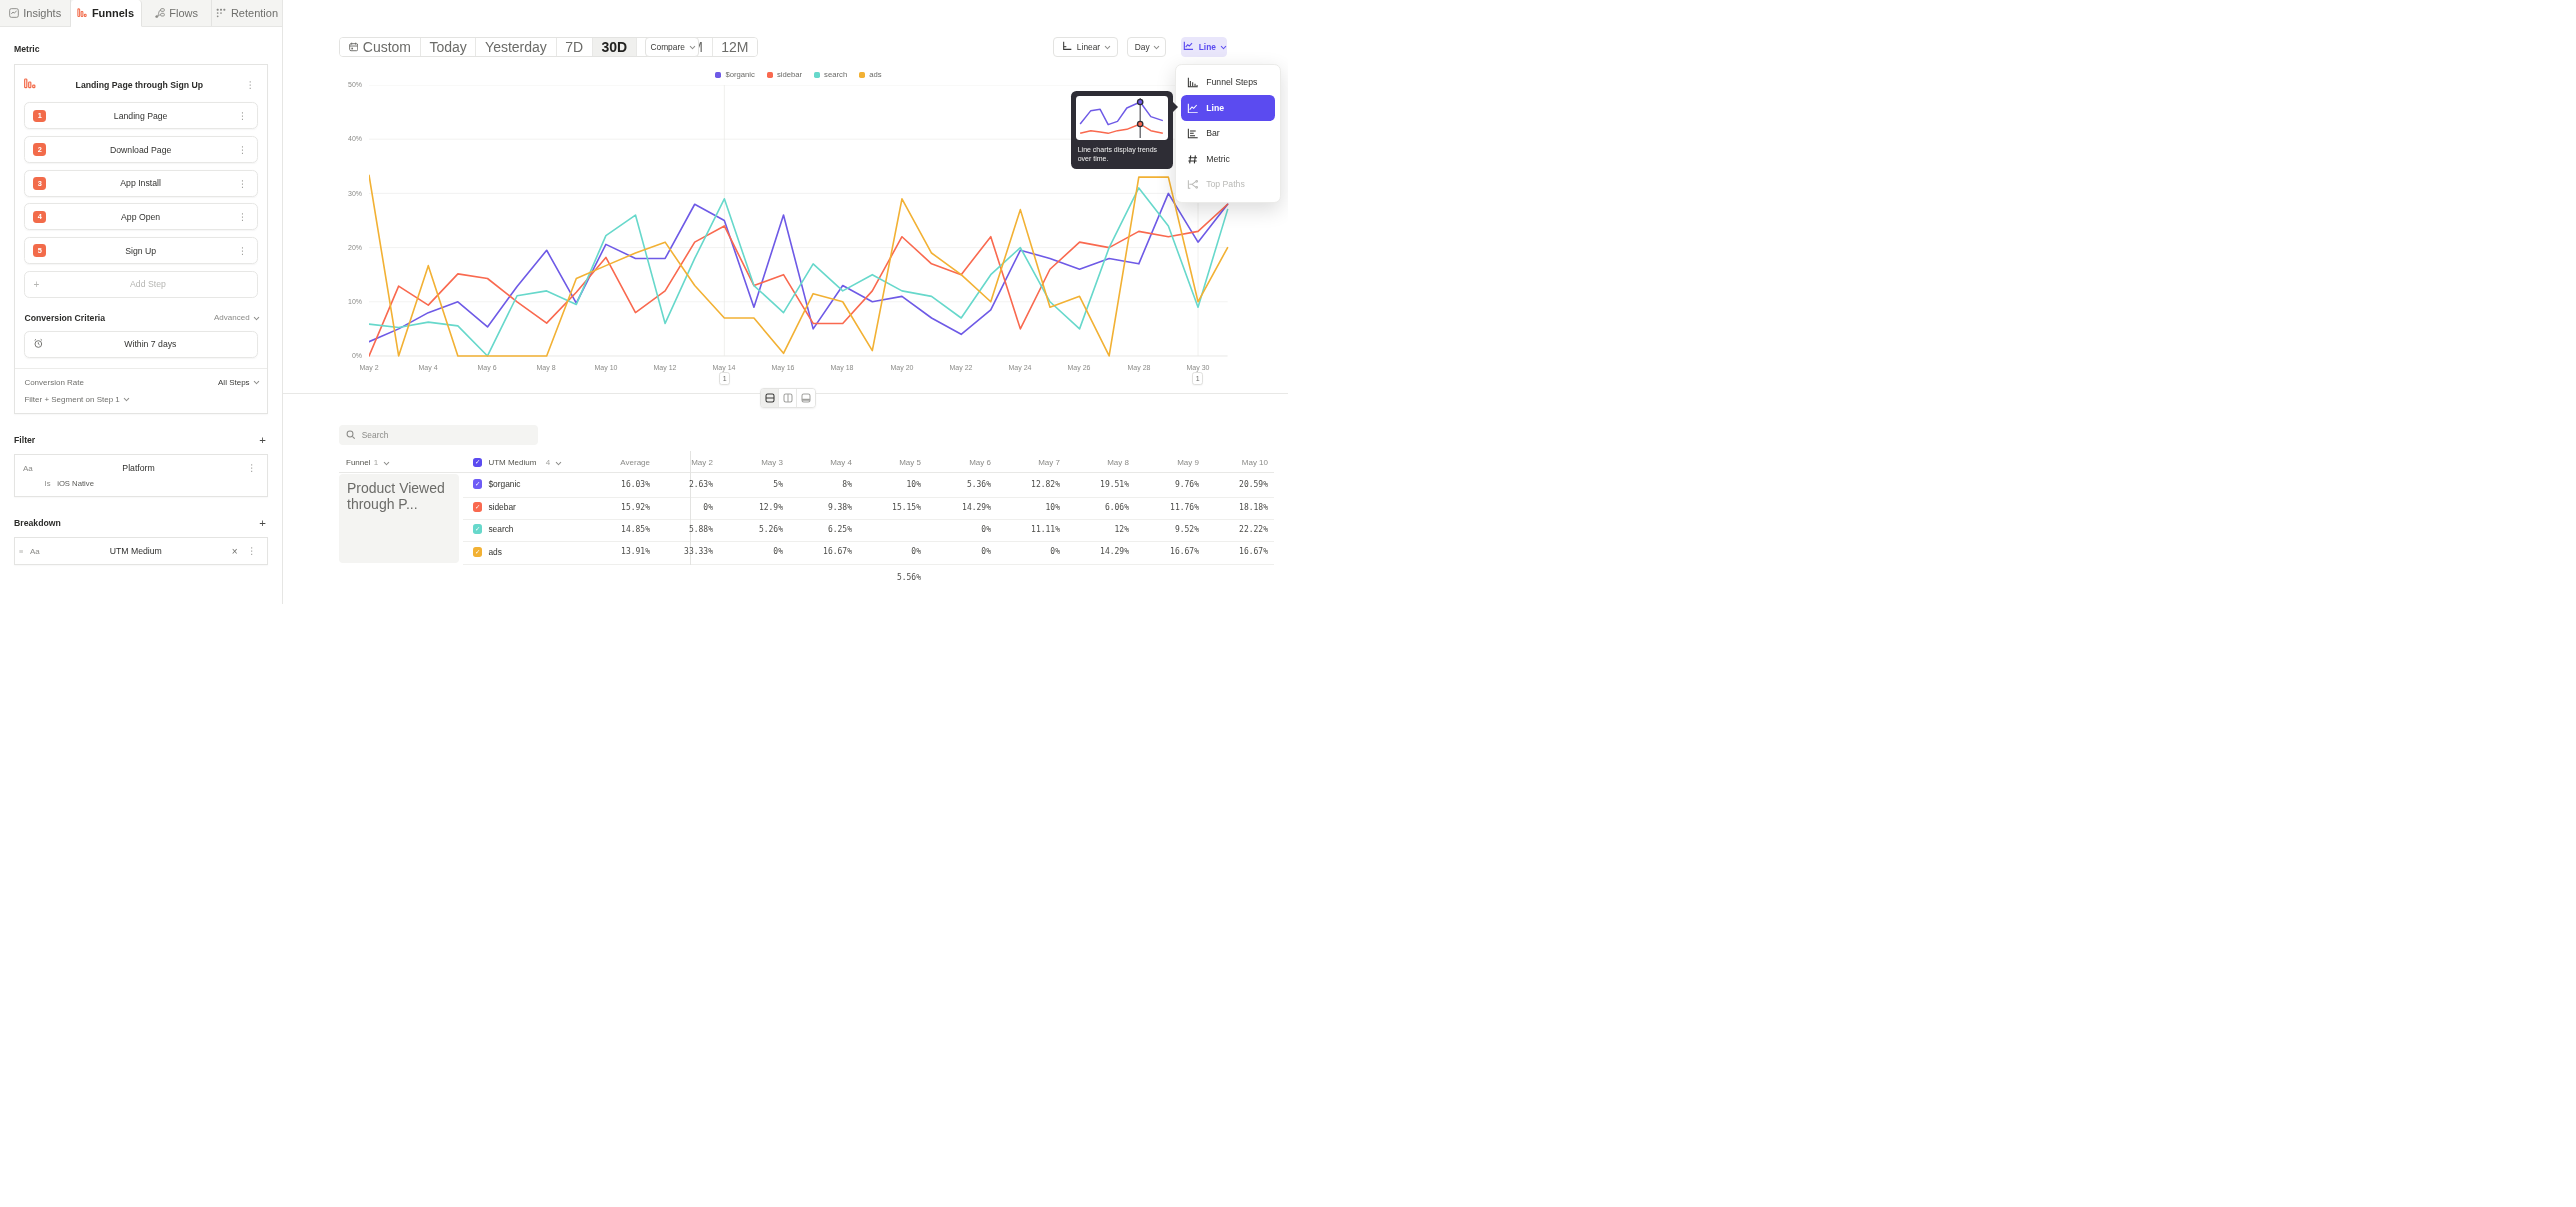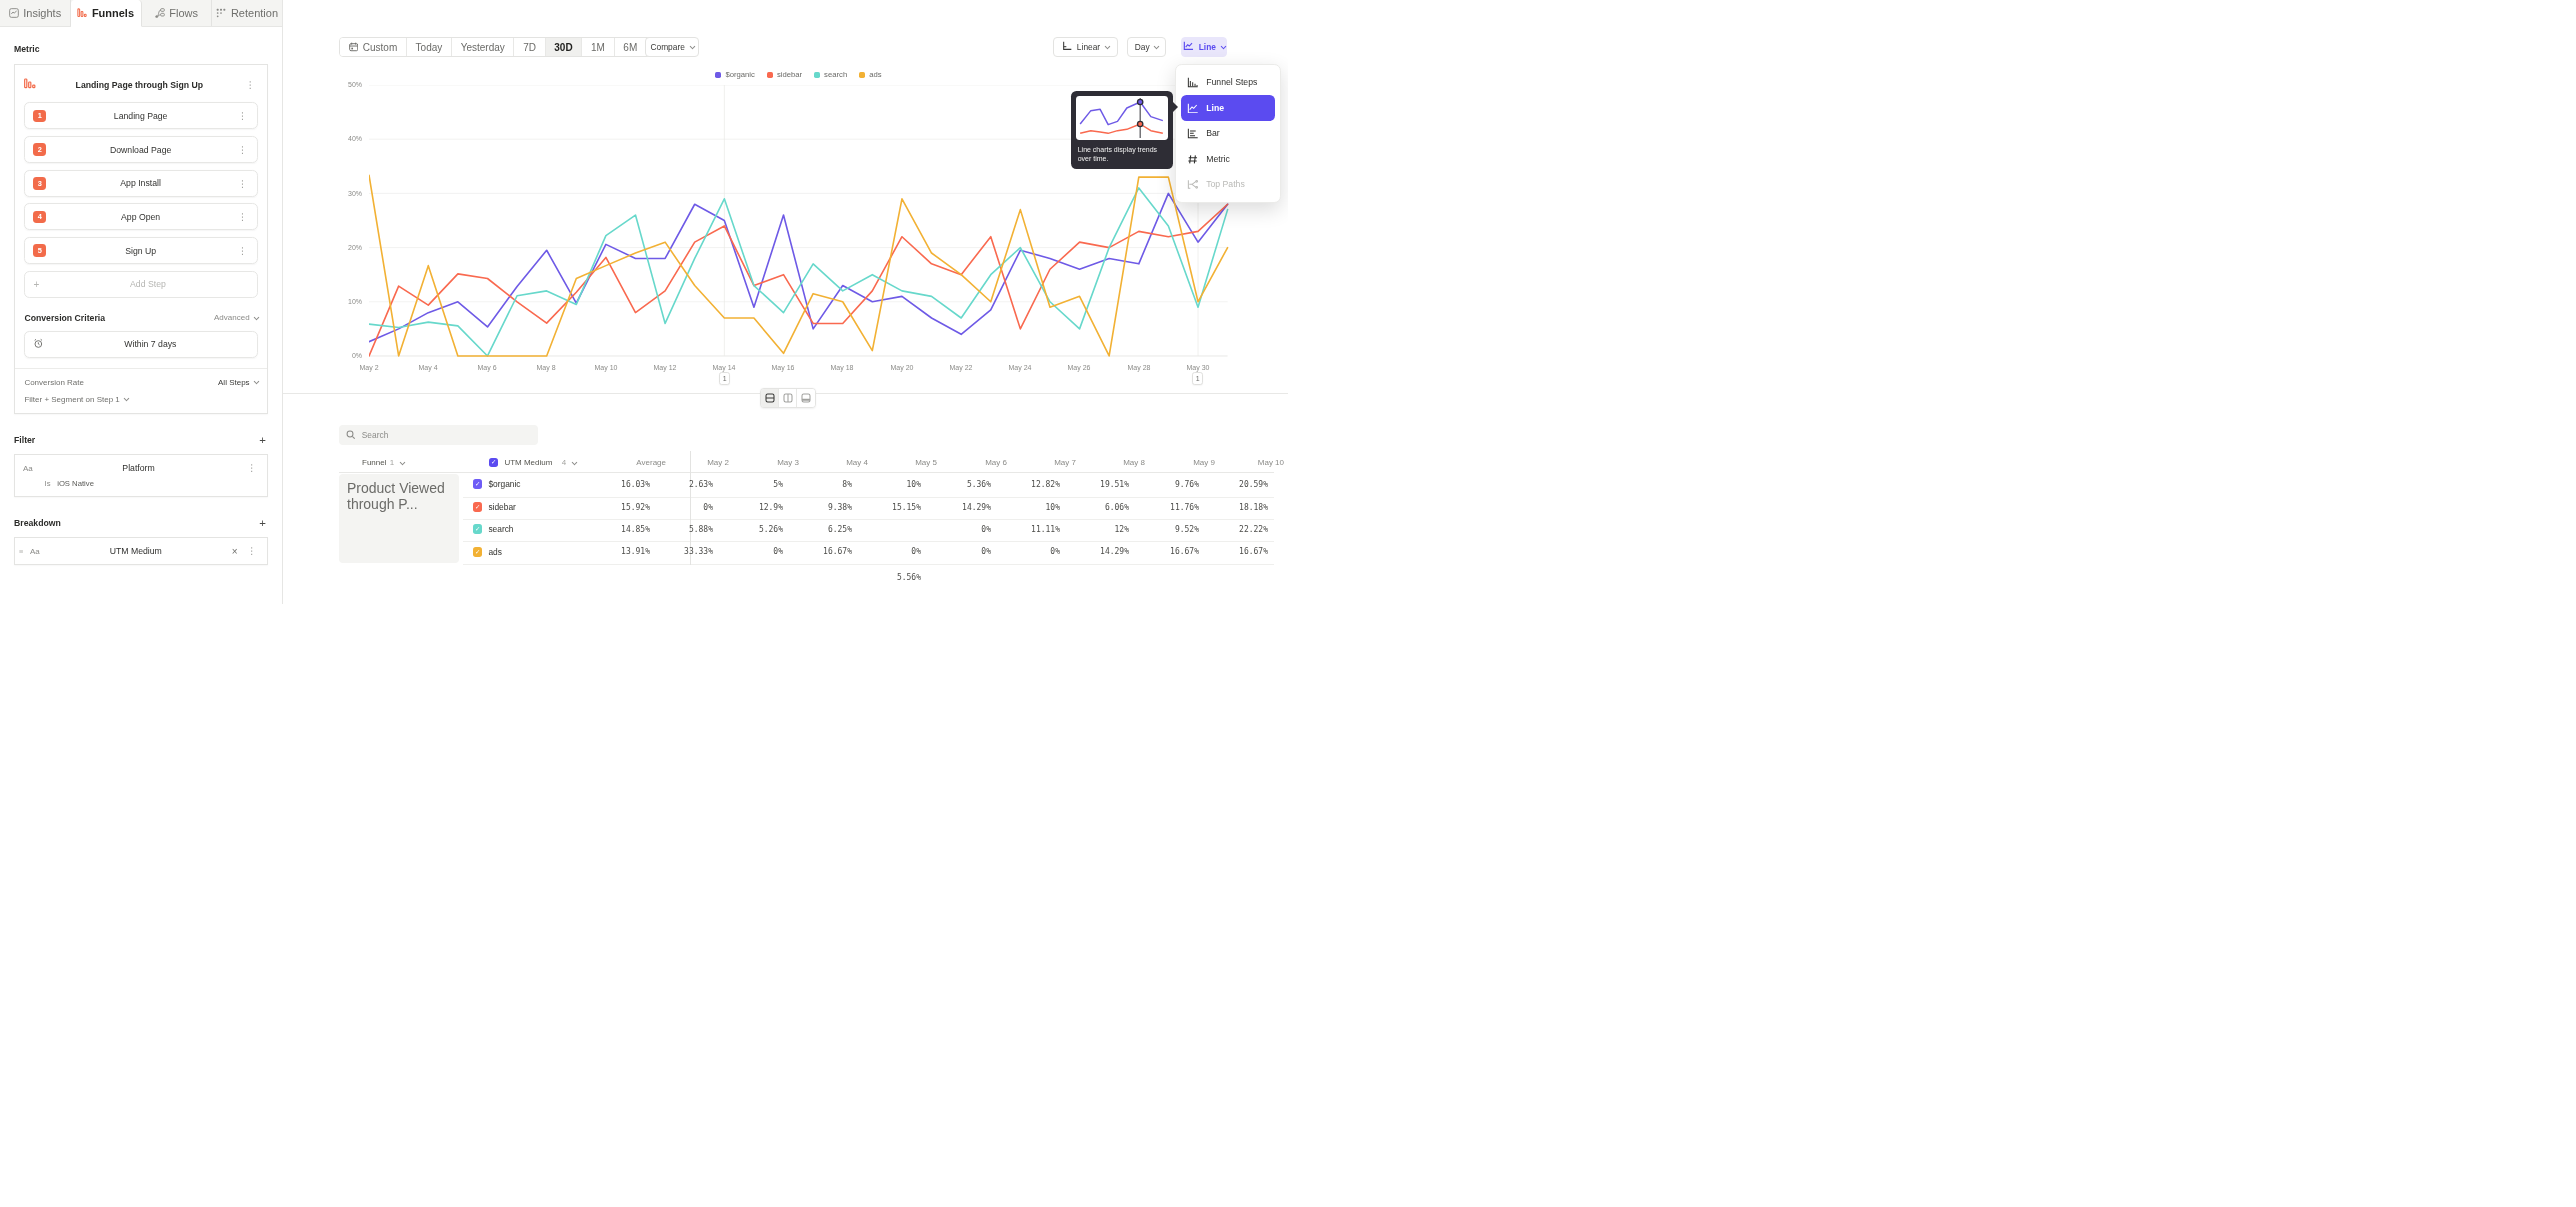--- a/index.html
+++ b/index.html
@@ -42,21 +42,21 @@
   .sub-row { display:flex; gap:6.7px; margin:5.4px 0 1.3px 21.5px; font-size:7.7px; color:#8b8b88; }
   .sub-val { color:#5a5a57; }
   .chev { width:4px; height:4px; border-right:1px solid #8b8b88; border-bottom:1px solid #8b8b88; transform:rotate(45deg) translateY(-0.7px); display:inline-block; }
   .drag-handle { color:#b6b6b3; font-size:7.4px; }
   .x-glyph { color:#6f6f6c; font-size:10px; cursor:pointer; }
 
   
   #main { position:absolute; left:283px; top:0; width:1005px; height:604px; background:#fff; }
   .btn { display:flex; align-items:center; gap:4.7px; border:0.7px solid #e3e3e1; background:#fff; border-radius:4px; font-size:8.4px; color:#3a3a38; cursor:pointer; justify-content:center; }
   #date-seg { position:absolute; left:56px; top:37px; height:20px; display:flex; border:0.7px solid #e3e3e1; border-radius:4px; overflow:hidden; background:#fff; }
-  .seg { display:flex; align-items:center; gap:4.7px; padding:0 8.7px; font-size:10px; color:#6b6b68; border-right:0.7px solid #e8e8e6; cursor:pointer; background:#fff; }
+  .seg { display:flex; align-items:center; gap:4.7px; padding:0 8.7px; font-size:14px; color:#6b6b68; border-right:0.7px solid #e8e8e6; cursor:pointer; background:#fff; }
   .seg:last-child { border-right:none; }
   .seg.active { background:#f0f0ee; color:#232321; font-weight:bold; }
   #compare-btn { position:absolute; left:362px; top:37px; width:54px; height:20px; }
   #linear-btn { position:absolute; left:770px; top:37px; width:65px; height:20px; }
   #day-btn { position:absolute; left:844px; top:37px; width:39px; height:20px; }
   #line-btn { position:absolute; left:898px; top:37px; width:46px; height:20px; background:#e9e6fb; border-color:#e9e6fb; color:#5b4bf0; font-weight:bold; }
   #legend { position:absolute; left:86px; top:70px; width:859px; display:flex; justify-content:center; gap:12px; }
   .leg-item { display:flex; align-items:center; gap:4px; font-size:7.7px; color:#6b6b68; }
   .leg-sw { width:6px; height:6px; border-radius:1.7px; }
   #chart-svg { position:absolute; left:86px; top:85px; }
@@ -64,21 +64,21 @@
   .xlab { position:absolute; width:40px; text-align:center; font-size:7px; color:#8b8b88; top:364px; }
   .ann-badge { position:absolute; top:372px; width:11.4px; height:12.7px; border:0.7px solid #e0e0de; border-radius:2.7px; background:#fff; box-shadow:0 0.7px 1.3px rgba(0,0,0,.05); font-size:7px; color:#6b6b68; display:flex; align-items:center; justify-content:center; cursor:pointer; }
   #hdiv { position:absolute; left:0; top:393px; width:1005px; border-top:0.7px solid #e8e8e6; }
   #layout-toggle { position:absolute; left:477px; top:388px; display:flex; border:0.7px solid #e4e4e2; border-radius:4px; background:#fff; box-shadow:0 0.7px 2px rgba(0,0,0,.06); overflow:hidden; z-index:5; }
   .lt-btn { width:18px; height:18px; display:flex; align-items:center; justify-content:center; border-right:0.7px solid #e8e8e6; background:#fff; cursor:pointer; }
   .lt-btn:last-child { border-right:none; }
   .lt-btn.active { background:#efefed; }
   #search-box { position:absolute; left:56px; top:425px; width:199px; height:20px; background:#f4f4f2; border-radius:4px; display:flex; align-items:center; gap:6px; padding:0 7.4px; }
   #search-input { border:none; outline:none; background:transparent; font-size:8.4px; color:#3a3a38; width:100%; font-family:"Liberation Sans",sans-serif; }
   #search-input::placeholder { color:#8b8b88; }
-  .th-cell { position:absolute; top:453px; height:19px; display:flex; align-items:center; font-size:8px; color:#8b8b88;margin-left:16px; }
+  .th-cell { position:absolute; top:453px; height:19px; display:flex; align-items:center; font-size:8px; color:#8b8b88; }
   .count-gray { color:#a3a3a0; margin-left:3.4px; }
   .checkbox { width:9.4px; height:9.4px; border-radius:2.7px; display:flex; align-items:center; justify-content:center; color:#fff; font-size:6.4px; cursor:pointer; }
   .vline { position:absolute; background:#e3e3e1; width:0.7px; }
   .hline { position:absolute; height:0.7px; background:#efefed; }
   #group-cell { position:absolute; left:56px; top:474px; width:120px; height:89px; background:#f4f4f2; border-radius:4px; padding:6px 8px; font-size:14px; color:#6b6b68; }
   .row-name { position:absolute; display:flex; align-items:center; gap:6px; font-size:8.4px; color:#33332f; }
   .val-cell { position:absolute; text-align:right; font-size:8px; color:#4c4c49; }
 
   
   #type-menu { position:absolute; left:892px; top:64px; width:106px; background:#fff; border:0.7px solid #ebebe9; border-radius:6.7px; box-shadow:0 6.7px 20px rgba(0,0,0,.14); padding:4.7px; z-index:10; }

